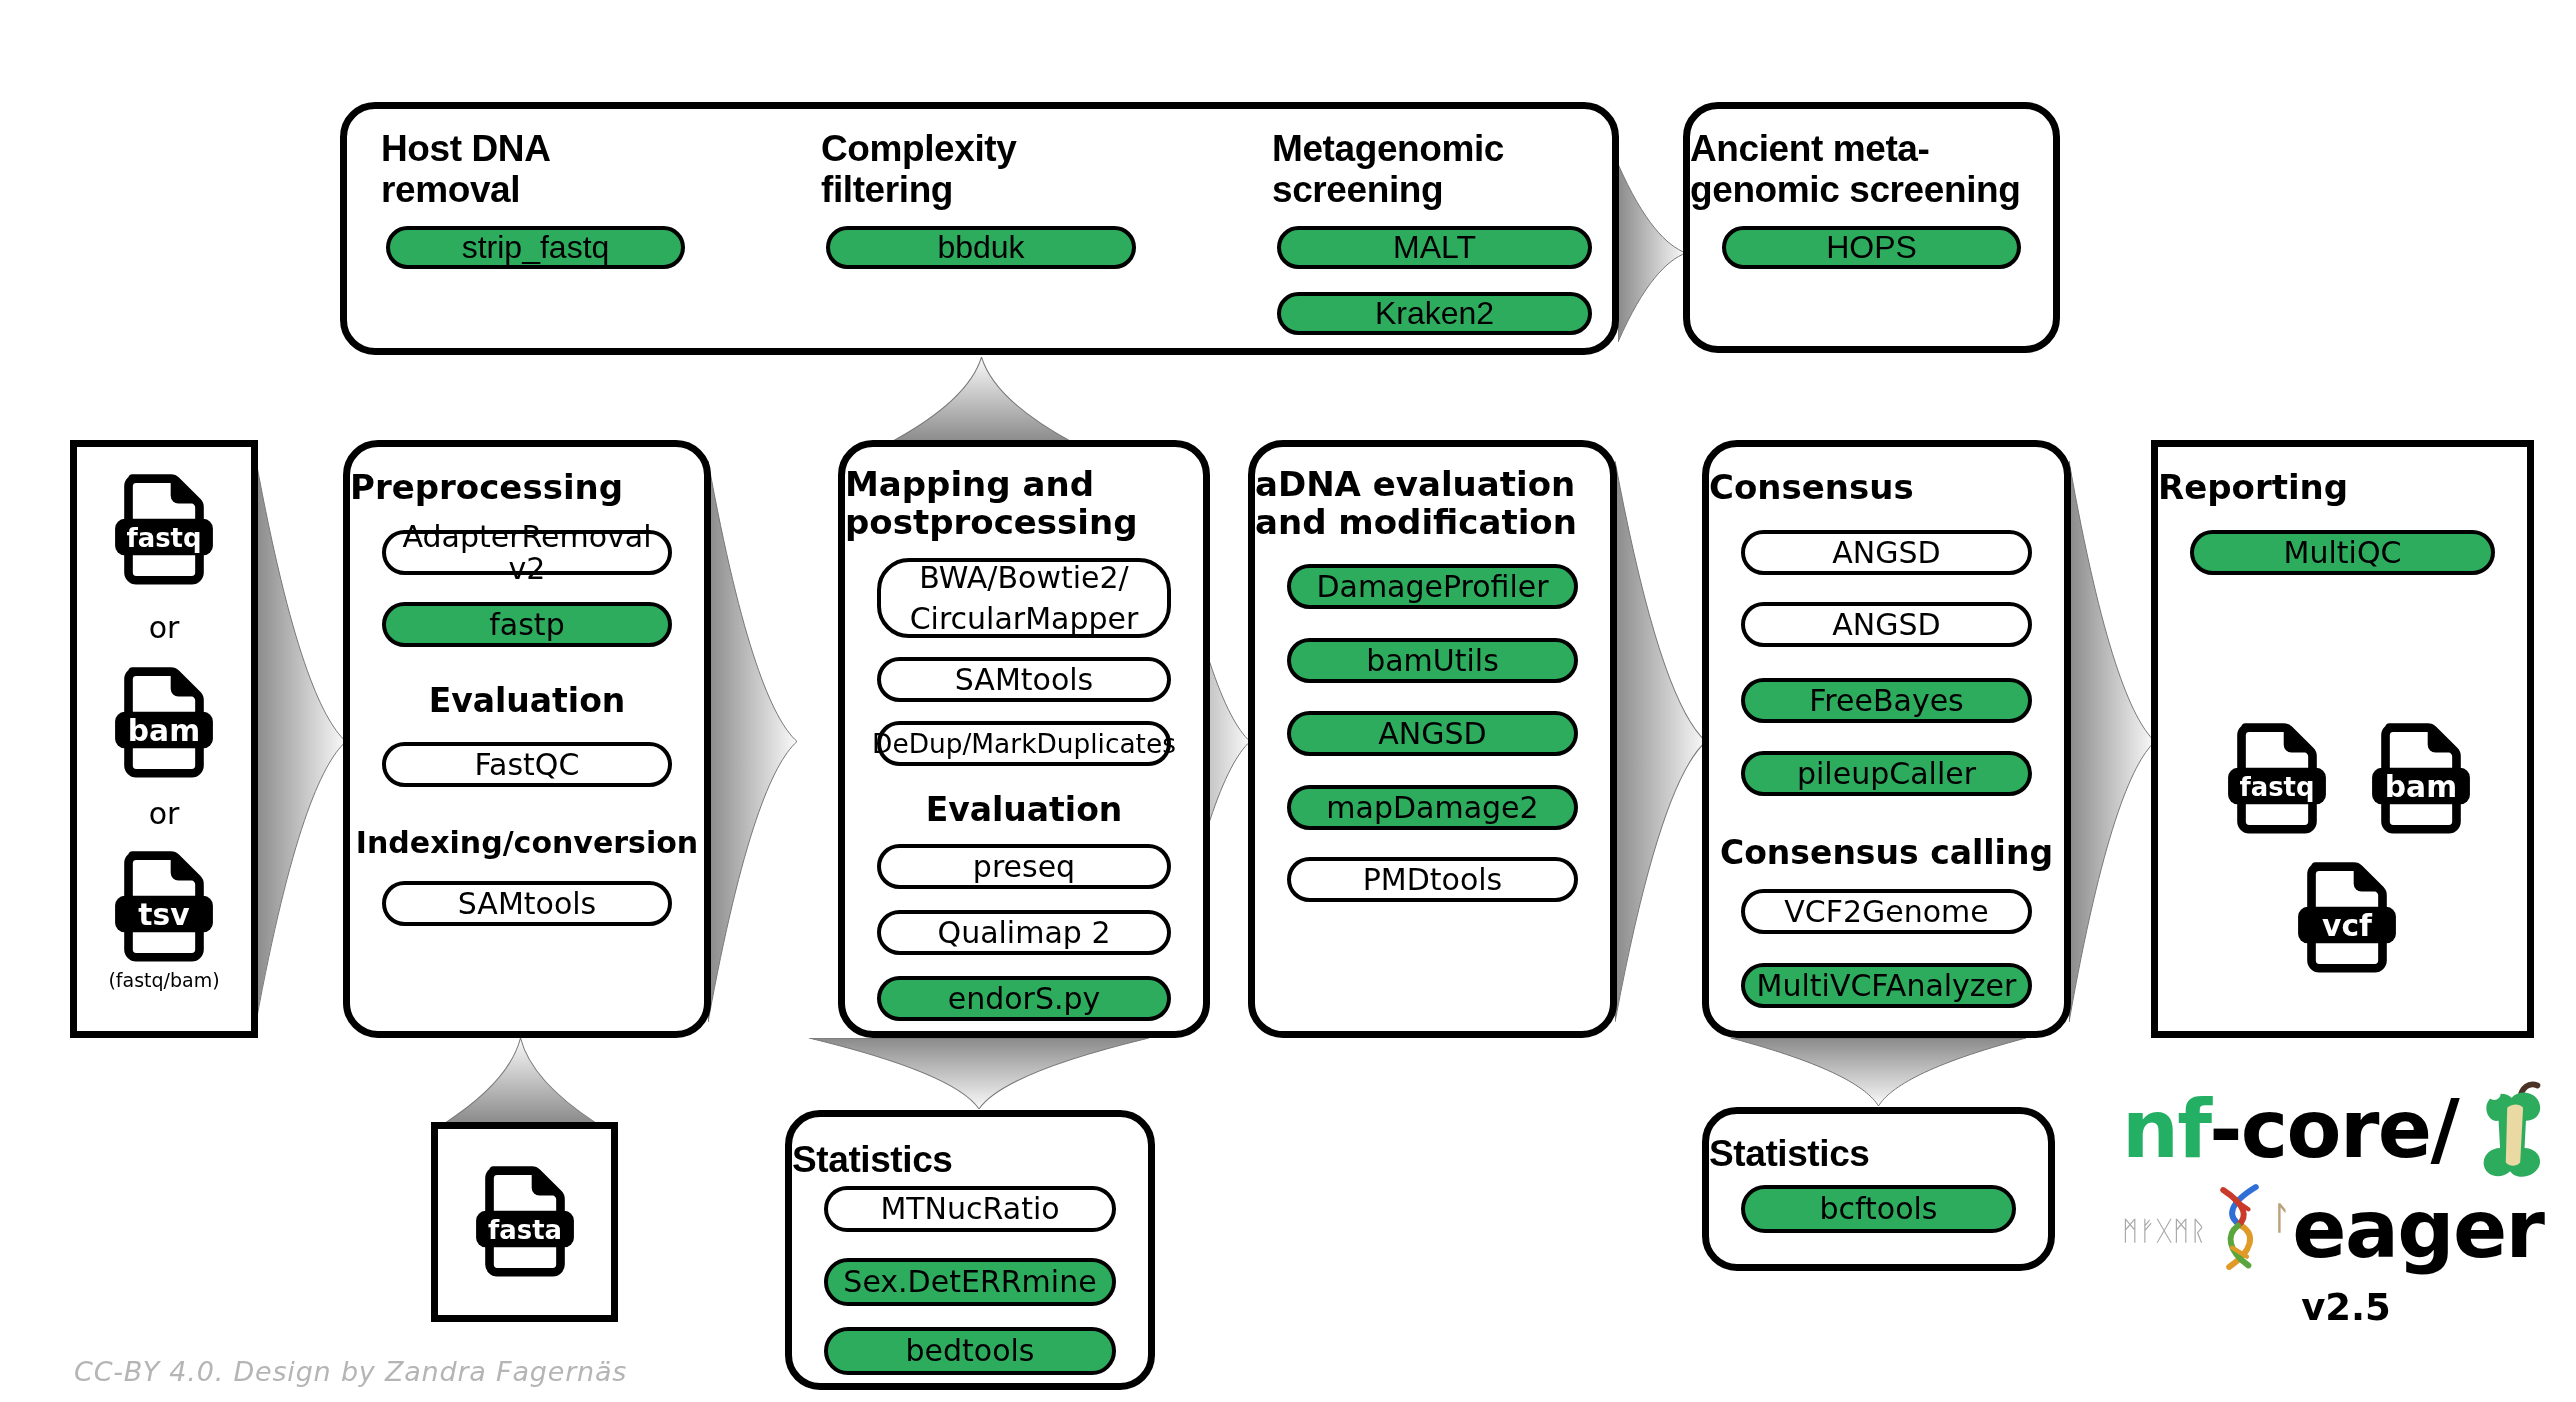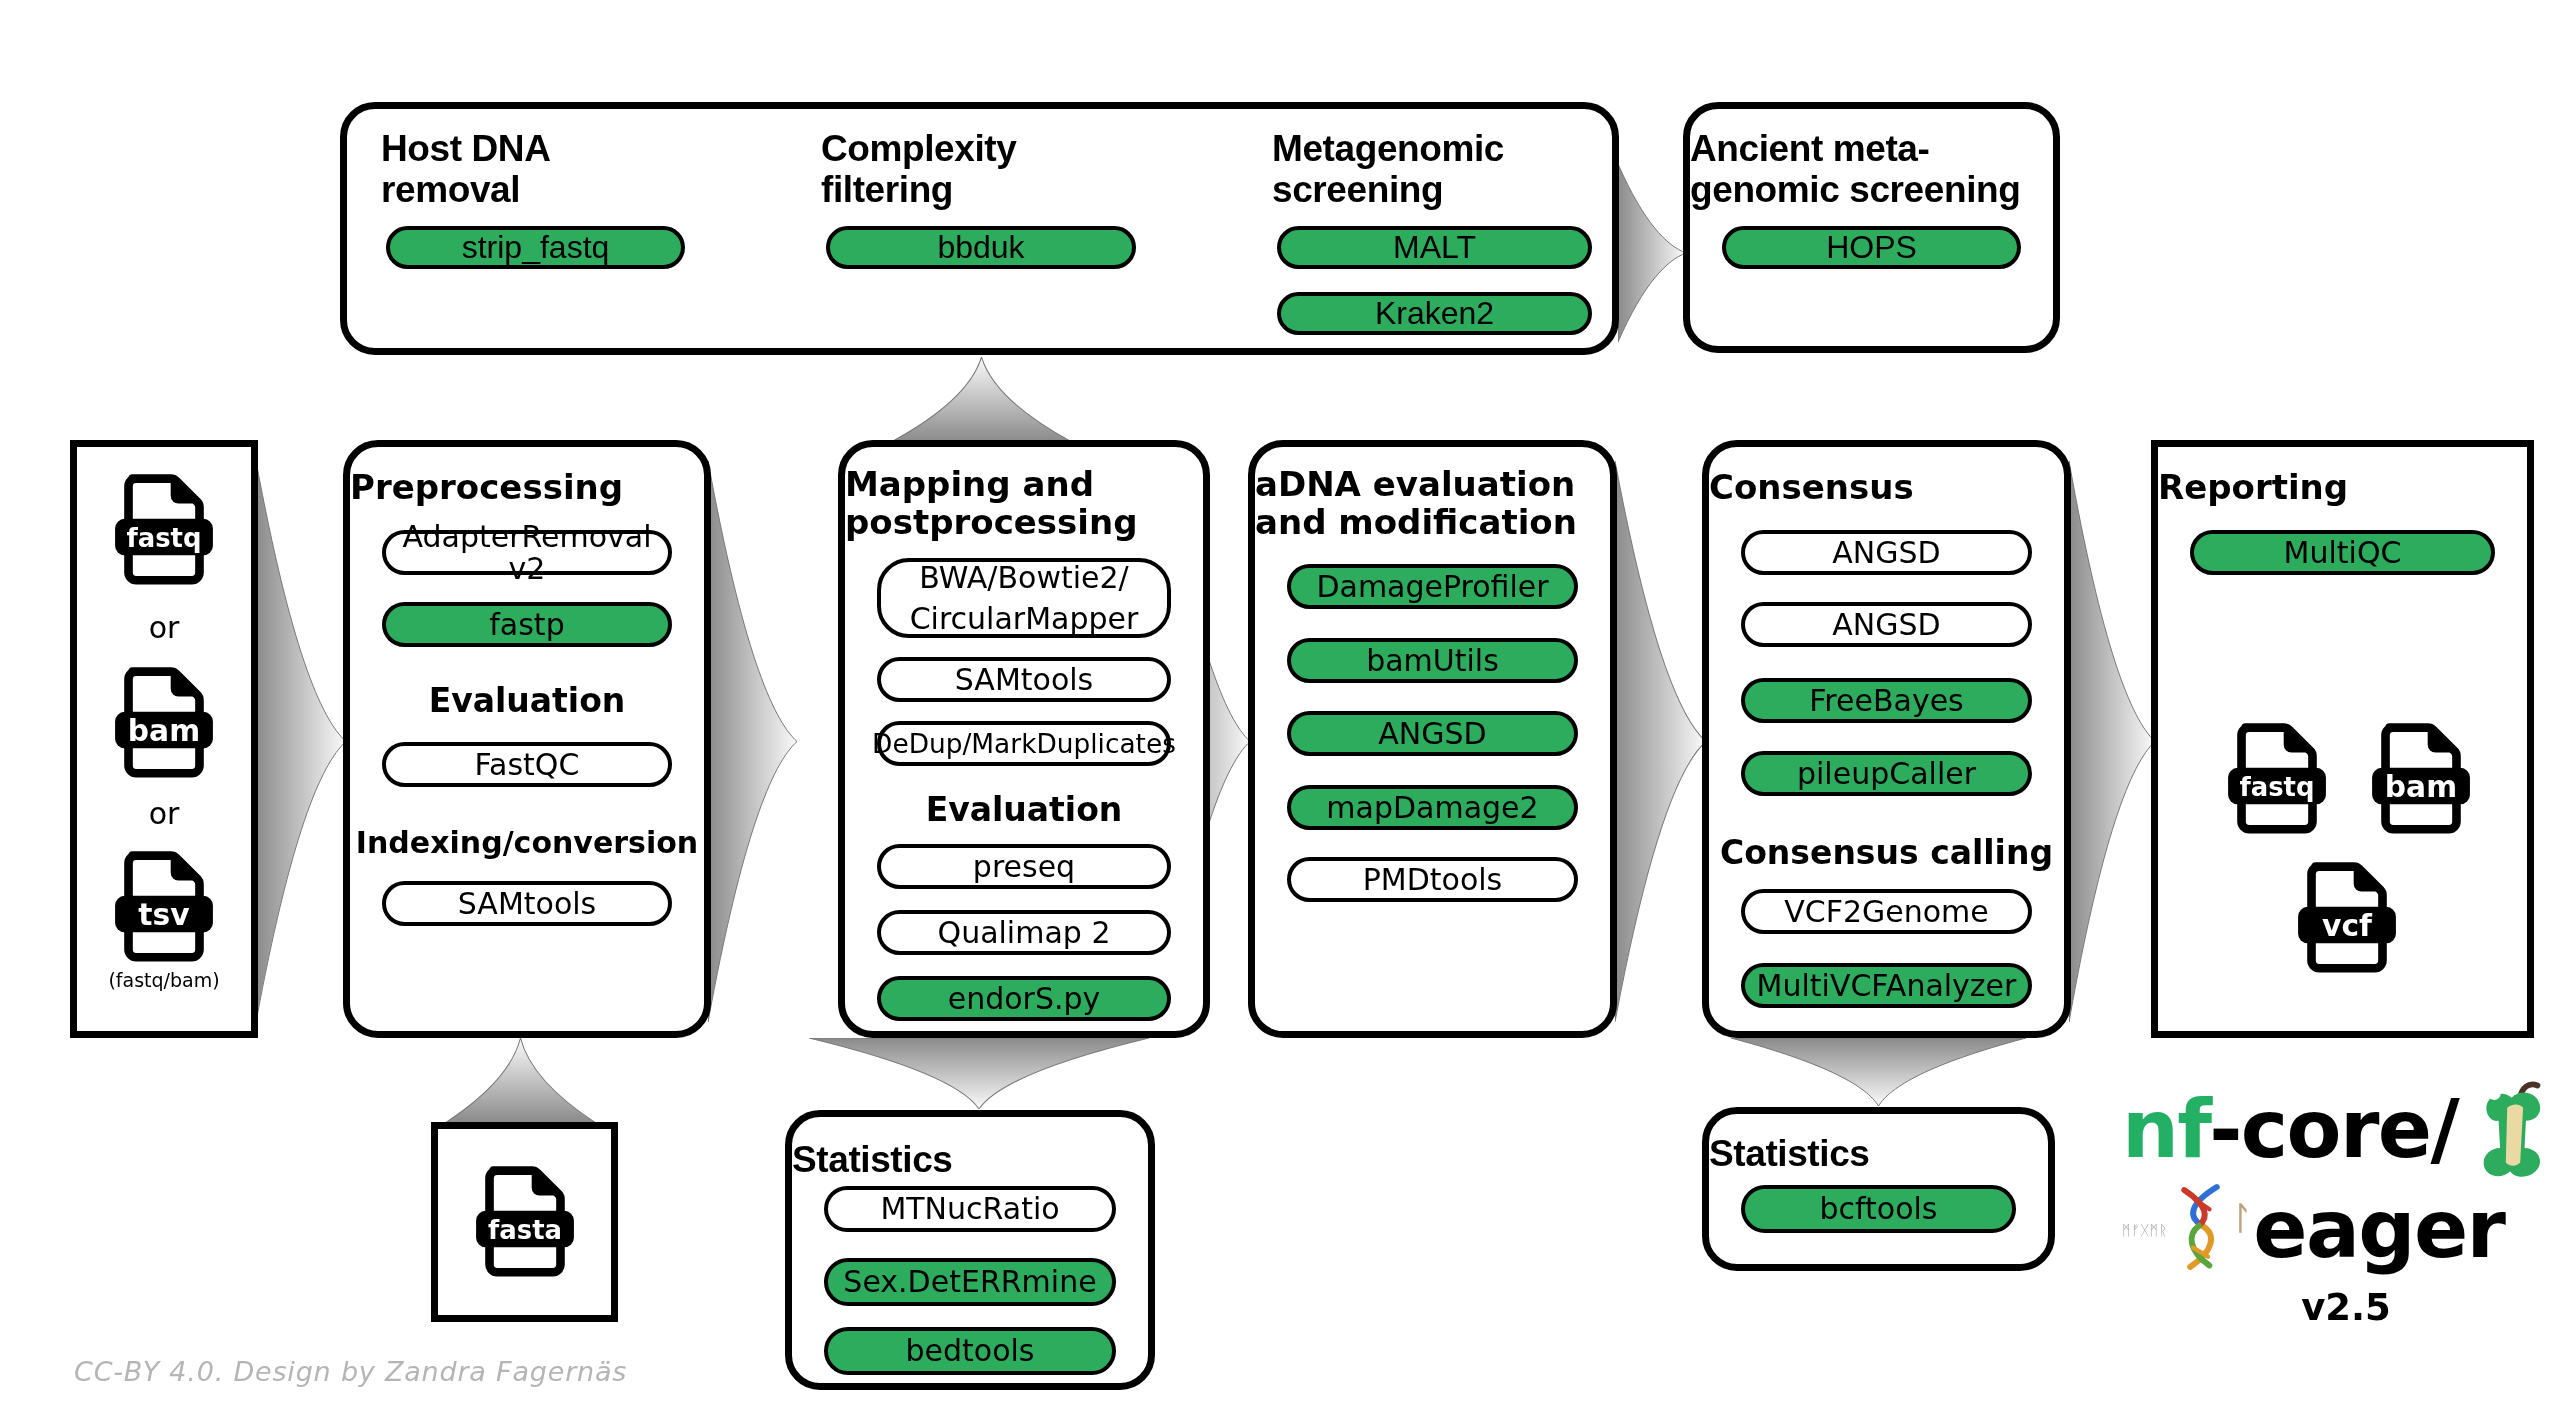--- a/index.html
+++ b/index.html
@@ -25,21 +25,21 @@
   .or-label{position:absolute;left:0;right:0;text-align:center;font-size:30px;}
   .caption{position:absolute;left:0;right:0;text-align:center;font-size:19px;}
   .file{display:block;}
   .credit{position:absolute;left:74px;top:1356px;font-size:27px;color:#b5b5b5;
           font-style:italic;letter-spacing:0.8px;}
   .logo{position:absolute;left:2122px;top:1090px;width:449px;}
   .logo-line1{display:flex;align-items:flex-start;justify-content:flex-start;}
   .brand{font-weight:bold;font-size:80px;line-height:1;letter-spacing:-1.6px;}
   .brand .g{color:#24b064;}
   .logo-line2{display:flex;align-items:center;margin-top:-4.8px;}
-  .runes{color:#a6a6a6;font-size:14px;letter-spacing:0.8px;}
+  .runes{color:#a6a6a6;font-size:27px;letter-spacing:0.8px;}
   .rune-l{color:#b9a27c;font-size:32px;font-weight:bold;margin:0 1.6px 24px -6.4px;}
   .version{font-weight:bold;font-size:37px;text-align:center;width:264px;margin-left:92px;margin-top:8px;}
 </style>
 </head>
 <body>
 
 <div class="canvas">
 
   <svg width="0" height="0" style="position:absolute">
     <defs>

